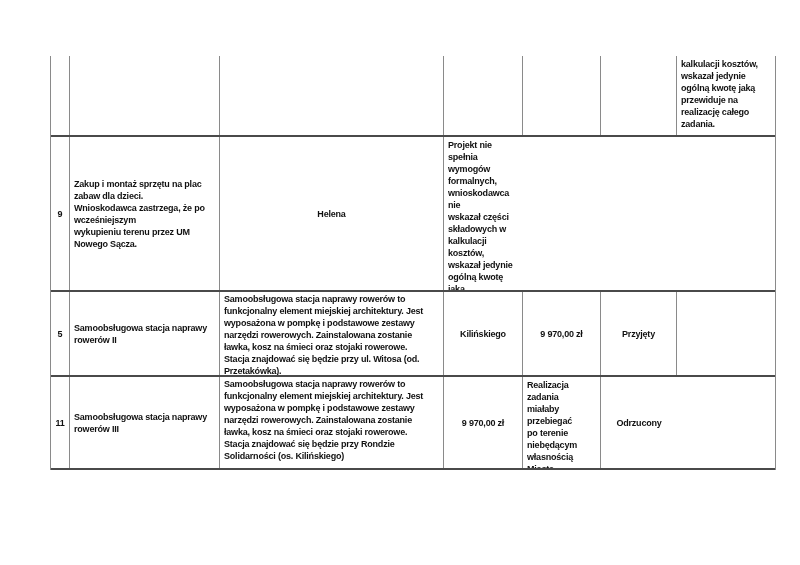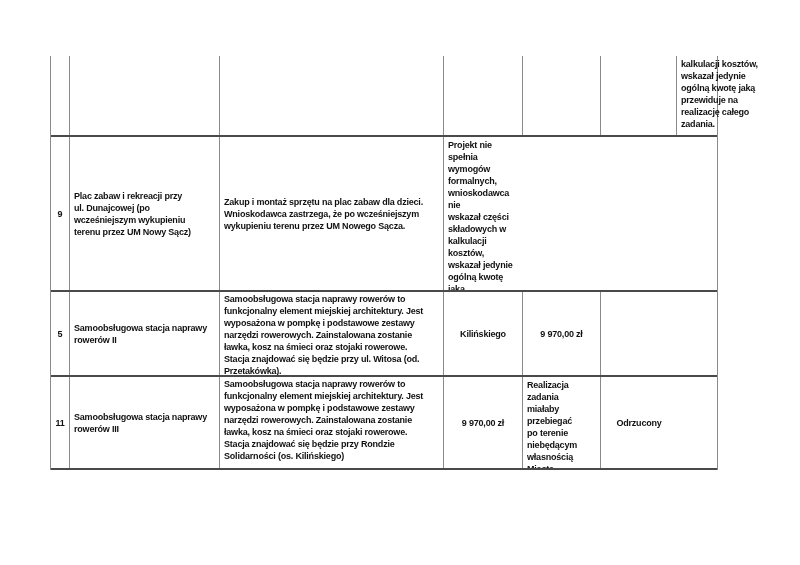--- a/index.html
+++ b/index.html
@@ -7,21 +7,21 @@
   body {
     width: 800px; height: 565px;
     position: relative;
     font-family: "Liberation Sans", sans-serif;
     color: #111111;
     overflow: hidden;
   }
   .doc-table {
     position: absolute;
     left: 50px; top: 56px;
-    width: 668px;
+    width: 726px;
     border-left: 1px solid #8a8a8a;
     border-right: 1px solid #8a8a8a;
   }
   .row {
     display: grid;
     grid-template-columns: 19px 150px 224px 79px 78px 76px 104px;
     border-bottom: 2px solid #4a4a4a;
   }
   .row-carry { height: 81px; }
   .row-h9  { height: 155px; }
@@ -60,27 +60,24 @@
     <div class="cell a-left v-top c-comment">kalkulacji kosztów,
 wskazał jedynie
 ogólną kwotę jaką
 przewiduje na
 realizację całego
 zadania.</div>
   </div>
 
   <div class="row row-h9">
     <div class="cell a-center">9</div>
-    <div class="cell a-left">Plac zabaw i rekreacji przy
-ul. Dunajcowej (po
-wcześniejszym wykupieniu
-terenu przez UM Nowy Sącz)</div>
     <div class="cell a-left c-desc">Zakup i montaż sprzętu na plac zabaw dla dzieci.
 Wnioskodawca zastrzega, że po wcześniejszym
 wykupieniu terenu przez UM Nowego Sącza.</div>
+    <div class="cell a-center">Helena</div>
     <div class="cell a-left v-top c-comment">Projekt nie spełnia
 wymogów
 formalnych,
 wnioskodawca nie
 wskazał części
 składowych w
 kalkulacji kosztów,
 wskazał jedynie
 ogólną kwotę jaką
 przewiduje na
@@ -94,20 +91,21 @@
 rowerów II</div>
     <div class="cell a-left v-top c-desc">Samoobsługowa stacja naprawy rowerów to
 funkcjonalny element miejskiej architektury. Jest
 wyposażona w pompkę i podstawowe zestawy
 narzędzi rowerowych. Zainstalowana zostanie
 ławka, kosz na śmieci oraz stojaki rowerowe.
 Stacja znajdować się będzie przy ul. Witosa (od.
 Przetakówka).</div>
     <div class="cell a-center">Kilińskiego</div>
     <div class="cell a-center">9 970,00 zł</div>
+    <div class="cell a-center">Przyjęty</div>
     <div class="cell a-left v-top c-comment"></div>
   </div>
 
   <div class="row row-h11">
     <div class="cell a-center">11</div>
     <div class="cell a-left">Samoobsługowa stacja naprawy
 rowerów III</div>
     <div class="cell a-left v-top c-desc">Samoobsługowa stacja naprawy rowerów to
 funkcjonalny element miejskiej architektury. Jest
 wyposażona w pompkę i podstawowe zestawy

